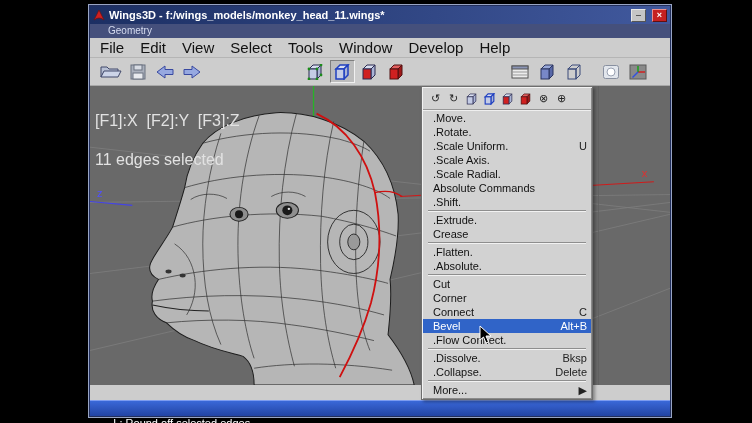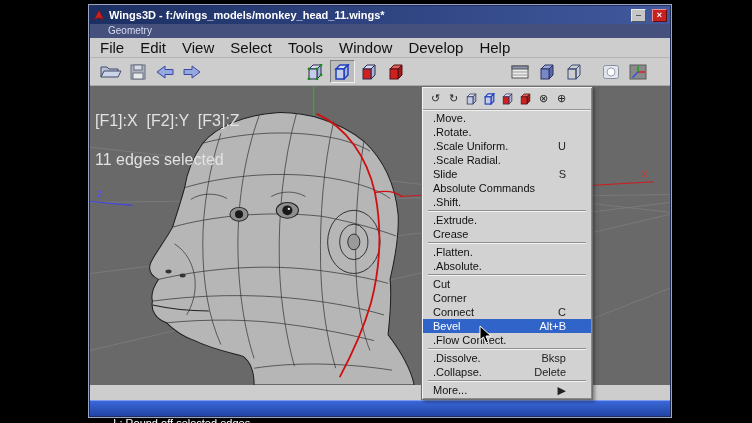--- a/index.html
+++ b/index.html
@@ -48,21 +48,21 @@
 
   .ctx-menu { position:absolute; left:332px; top:81px; width:172px; background:#d2d2d2;
               border:1px solid #6e6e6e; z-index:20; padding:2px 1px; box-sizing:border-box;
               font-size:11px; box-shadow:2px 2px 3px rgba(0,0,0,0.35),
               inset 1px 1px 0 #f2f2f2, inset -1px -1px 0 #8a8a8a; }
   .ctx-header { height:19px; display:flex; align-items:center; gap:3px; padding:0 5px 1px 5px;
                 border-bottom:1px solid #979797; box-shadow:0 1px 0 #efefef; margin-bottom:1px; }
   .hicon { width:15px; height:15px; display:flex; align-items:center; justify-content:center;
            font-size:11px; color:#222; }
   .ctx-item { height:14px; line-height:14px; display:flex; justify-content:space-between;
-              padding:0 25px 0 10px; color:#111; }
+              padding:0 4px 0 10px; color:#111; }
   .ctx-item .sc { color:#222; }
   .ctx-item.hl { background:#3064c8; color:#fff;gap:40px; }
   .ctx-item.hl .sc { color:#fff; }
   .ctx-sep { height:4px; position:relative; margin:0 3px; }
   .ctx-sep::before { content:""; position:absolute; left:2px; right:2px; top:1px; height:1px; background:#8e8e8e; }
   .ctx-sep::after  { content:""; position:absolute; left:2px; right:2px; top:2px; height:1px; background:#f2f2f2; }
 
   .cursor { position:absolute; left:390px; top:320px; z-index:30; }
 </style>
 </head>
@@ -328,26 +328,26 @@
         </div>
       <div class="ctx-item">
           <span>.Rotate.</span>
           <span class="sc"></span>
         </div>
       <div class="ctx-item">
           <span>.Scale Uniform.</span>
           <span class="sc">U</span>
         </div>
       <div class="ctx-item">
+          <span>.Scale Axis.</span>
+          <span class="sc"></span>
+        </div>
+      <div class="ctx-item">
           <span>.Scale Radial.</span>
           <span class="sc"></span>
-        </div>
-      <div class="ctx-item">
-          <span>Slide</span>
-          <span class="sc">S</span>
         </div>
       <div class="ctx-item">
           <span>Absolute Commands</span>
           <span class="sc"></span>
         </div>
       <div class="ctx-item">
           <span>.Shift.</span>
           <span class="sc"></span>
         </div>
       <div class="ctx-sep"></div>

